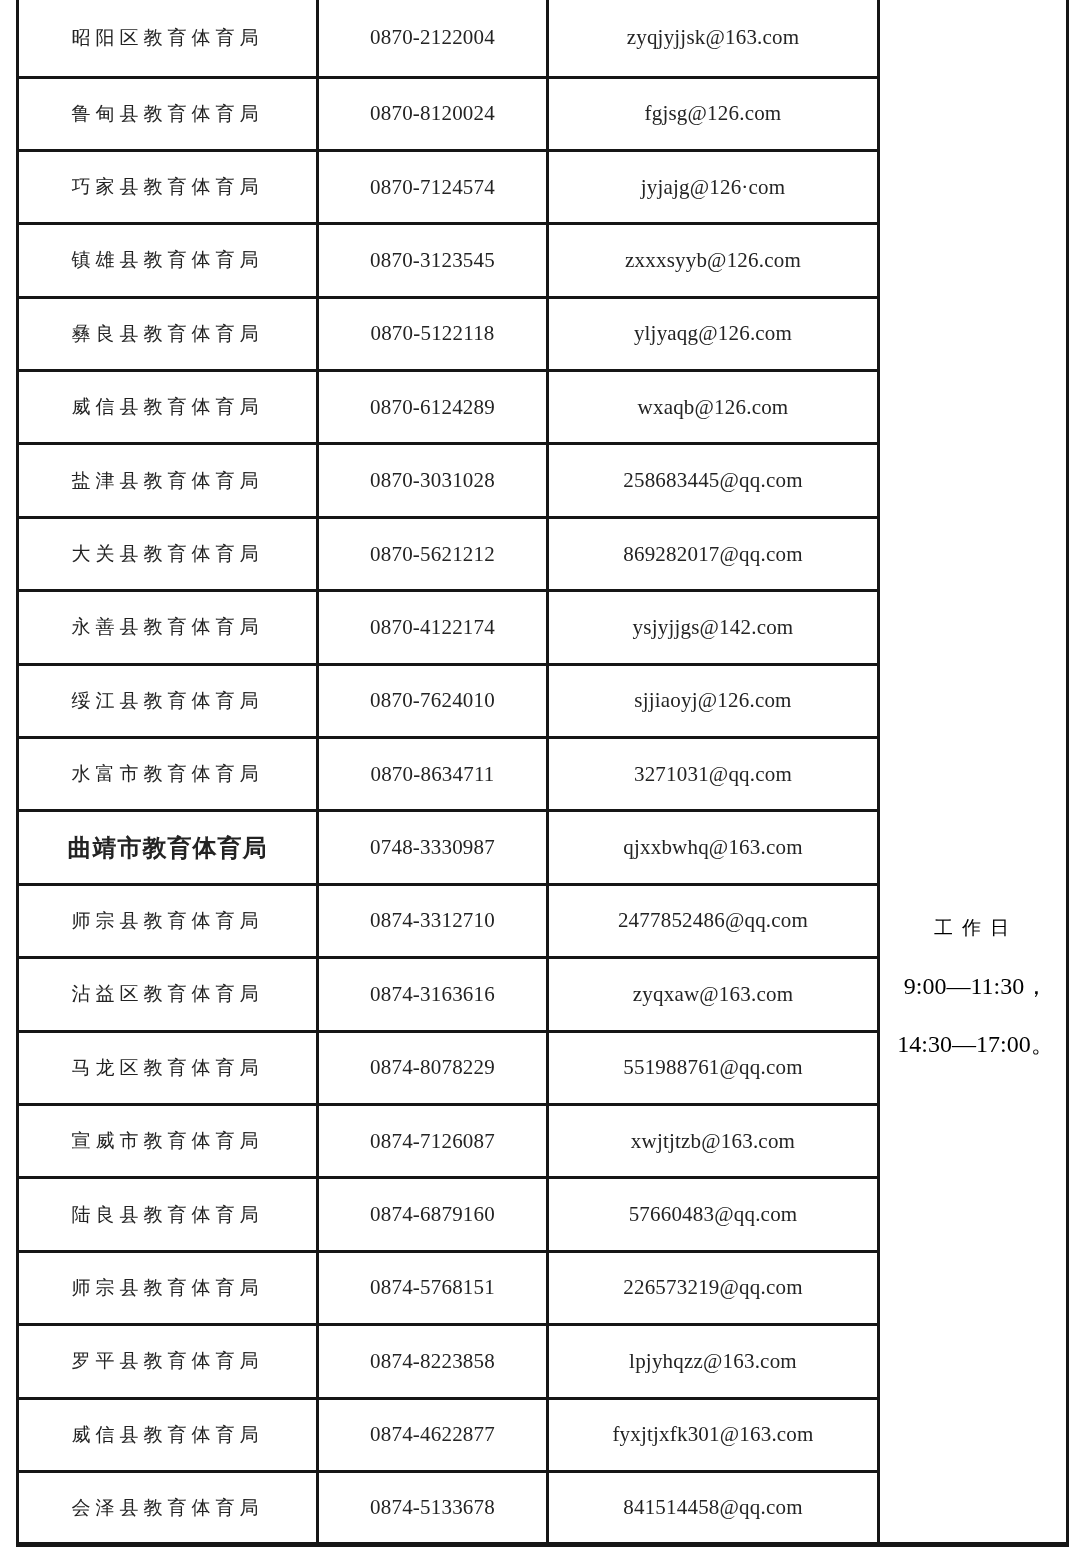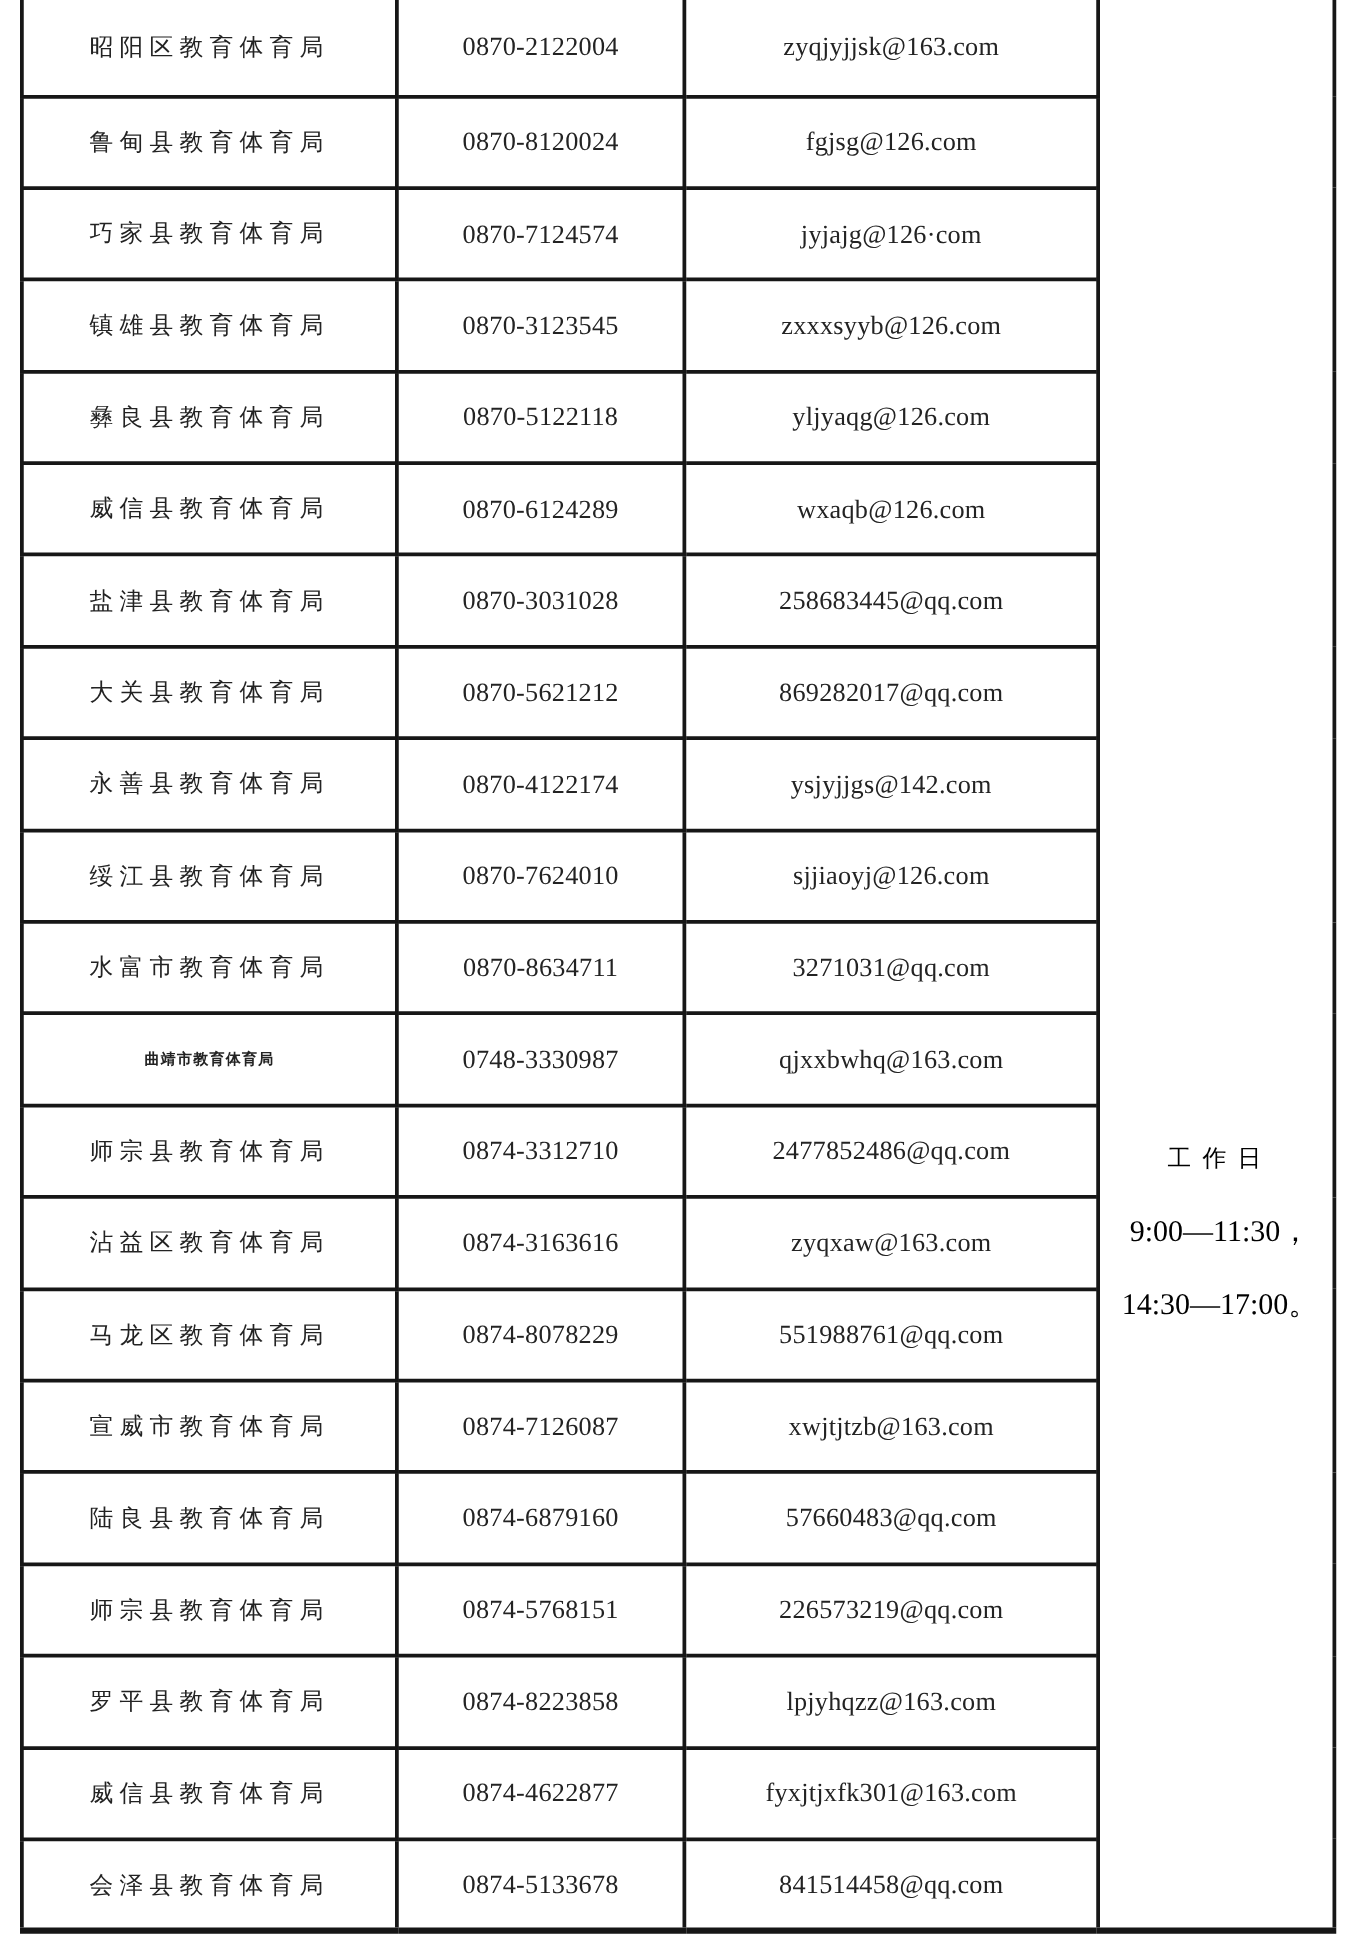--- a/index.html
+++ b/index.html
@@ -45,21 +45,21 @@
   .contact-table td.hours-cell {
     border-bottom: 5px solid #161616;
   }
   .name-cell {
     font-size: 19px;
     letter-spacing: 5px;
   }
   tr.bold-row .name-cell {
     font-family: "Liberation Sans", "DejaVu Sans", sans-serif;
     font-weight: 700;
-    font-size: 12px;
+    font-size: 24px;
     letter-spacing: 1px;
   }
   .phone-cell, .email-cell {
     font-size: 21px;
     letter-spacing: 0.2px;
   }
   .hours-cell {
     position: relative;
     vertical-align: top;
   }

